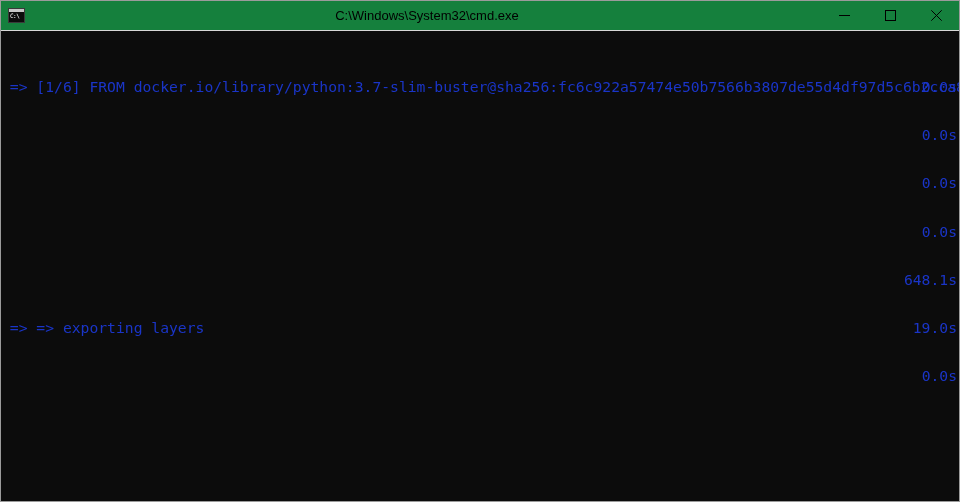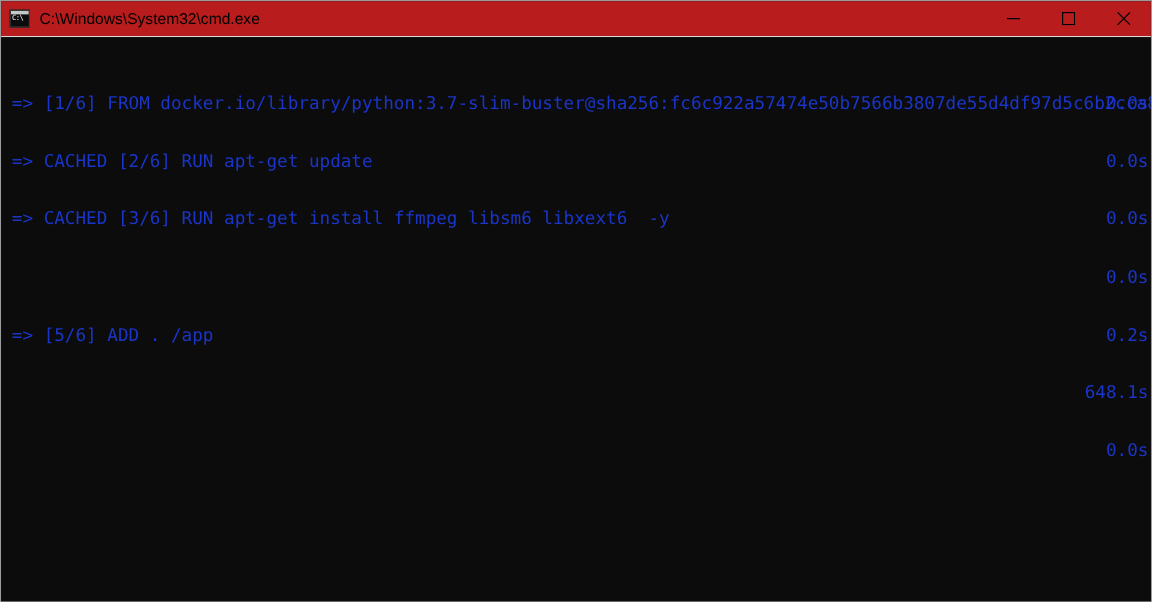--- a/index.html
+++ b/index.html
@@ -11,24 +11,25 @@
   }
   .window{
     width:960px;height:502px;box-sizing:border-box;
     border:1px solid #9b9b9b;
     background:#0c0c0c;
     display:flex;flex-direction:column;
   }
   
   .titlebar{
     height:30px;min-height:30px;
-    background:#b91c1c;
+    background:#15803d;
     display:flex;align-items:center;
     box-sizing:border-box;
     border-bottom:1px solid #d8d8d8;
+    text-align:center;
   }
   .title-icon{
     width:17px;height:15px;margin-left:7px;margin-right:8px;
     background:#0c0c0c;
     border:1px solid #3a3a3a;
     box-sizing:border-box;
     position:relative;overflow:hidden;
     flex:0 0 auto;
   }
   .title-icon .bar{
@@ -106,25 +107,25 @@
             <line x1="0.3" y1="0.3" x2="10.7" y2="10.7" stroke="#000" stroke-width="1"></line>
             <line x1="10.7" y1="0.3" x2="0.3" y2="10.7" stroke="#000" stroke-width="1"></line>
           </svg>
       </div>
     </div>
   </div>
 
   <div class="console">
 
     <div class="line build blue"><span class="txt"> =&gt; [1/6] FROM docker.io/library/python:3.7-slim-buster@sha256:fc6c922a57474e50b7566b3807de55d4df97d5c6b2cca8e1b4</span><span class="time">0.0s</span></div>
-    <div class="line build blue"><span class="txt"> =&gt; CACHED [2/6] RUN apt-get update</span><span class="time">0.0s</span></div>
-    <div class="line build blue"><span class="txt"> =&gt; CACHED [3/6] RUN apt-get install ffmpeg libsm6 libxext6  -y</span><span class="time">0.0s</span></div>
     <div class="line build blue"><span class="time">0.0s</span></div>
-    <div class="line build blue"><span class="txt"> =&gt; [5/6] ADD . /app</span><span class="time">0.2s</span></div>
+    <div class="line build blue"><span class="time">0.0s</span></div>
+    <div class="line build blue"><span class="time">0.0s</span></div>
     <div class="line build blue"><span class="time">648.1s</span></div>
+    <div class="line build blue"><span class="txt"> =&gt; =&gt; exporting layers</span><span class="time">19.0s</span></div>
     <div class="line build blue"><span class="time">0.0s</span></div>
     
 
     
     
     
 
     
     
     

